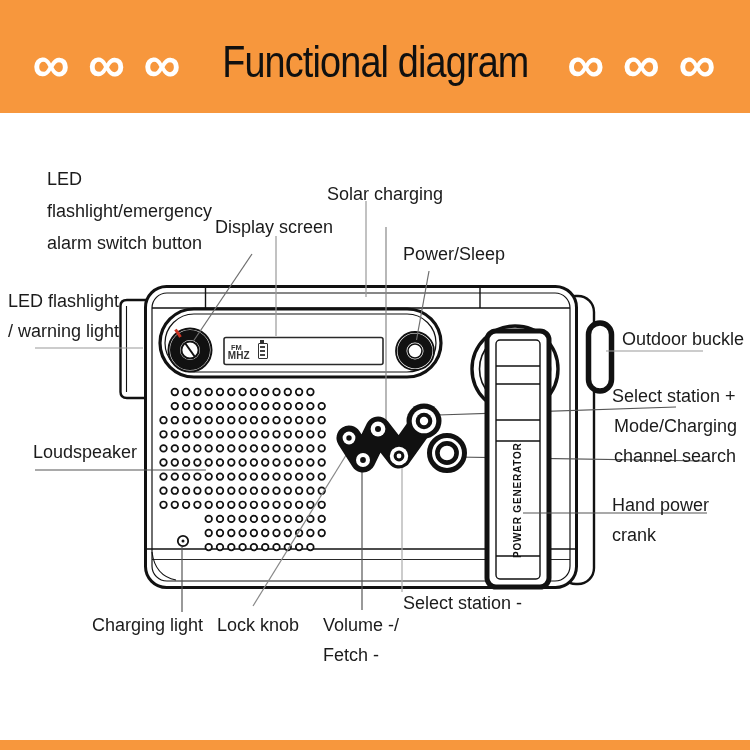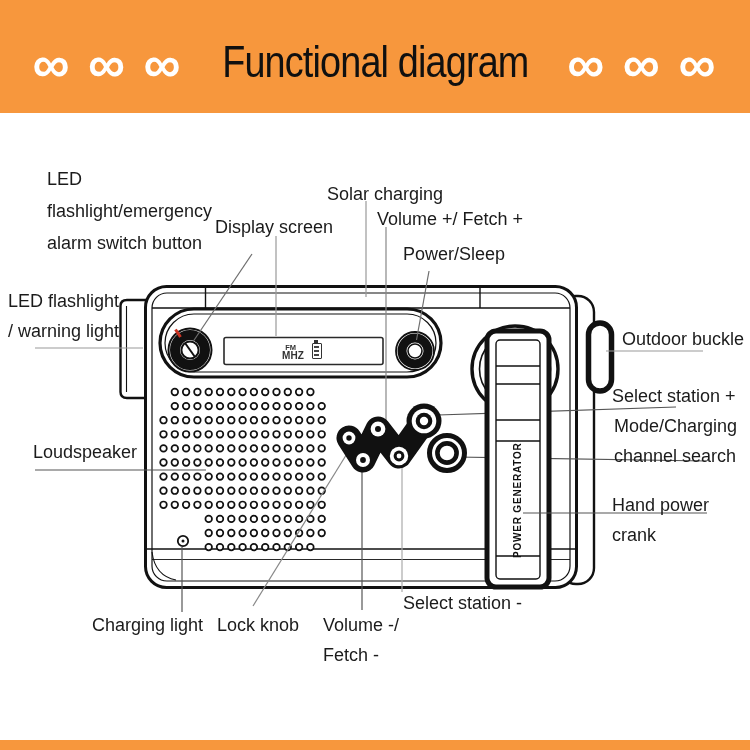--- a/index.html
+++ b/index.html
@@ -7,21 +7,21 @@
           font-family:"Liberation Sans","DejaVu Sans",sans-serif;}
   .header{position:absolute;top:0;left:0;width:750px;height:113px;
           background:var(--orange,#F7973D);display:flex;align-items:center;justify-content:center;gap:10px;}
   .inf{color:#fff;font-weight:bold;font-size:52px;line-height:1;letter-spacing:2px;transform:translateY(7px);}
   .title{color:#101010;font-size:45px;line-height:1;white-space:nowrap;letter-spacing:-1px;
          transform:scaleX(0.84) translateY(5px);}
   .footer-strip{position:absolute;left:0;bottom:0;width:750px;height:10px;background:var(--orange,#F7973D);}
   .label{position:absolute;font-size:18px;color:#1b1b1b;white-space:nowrap;line-height:1.2;}
   svg.diagram{position:absolute;left:0;top:0;}
   .display{position:absolute;left:224px;top:337px;width:159px;height:28px;display:flex;
-           align-items:center;padding:0 1px;box-sizing:border-box;justify-content:center;}
+           align-items:center;padding:0 7px;box-sizing:border-box;}
   .disp-band{font-size:7.5px;font-weight:bold;color:#333;margin-top:-8px;}
   .disp-freq{flex:1;text-align:center;font-size:23px;color:#1d1d1d;letter-spacing:0.5px;}
   .disp-unit{font-size:10px;font-weight:bold;color:#333;margin-top:9px;margin-left:-14px;margin-right:8px;}
   .battery{width:10px;height:16px;border:1.5px solid #333;border-radius:1px;position:relative;box-sizing:border-box;}
   .battery:before{content:"";position:absolute;top:-4px;left:1.5px;width:4px;height:2.5px;background:#333;}
   .battery i{display:block;margin:1.5px 1.5px 0;height:2.6px;background:#444;}
 </style>
 </head>
 <body>
 
@@ -320,21 +320,20 @@
         <i></i>
         <i></i>
       </span>
   </div>
 
   <div class="label" style="left:47px;top:169px">LED</div>
   <div class="label" style="left:47px;top:201px">flashlight/emergency</div>
   <div class="label" style="left:47px;top:233px">alarm switch button</div>
   <div class="label" style="left:215px;top:217px">Display screen</div>
   <div class="label" style="left:327px;top:184px">Solar charging</div>
-  <div class="label" style="left:377px;top:209px">Volume +/ Fetch +</div>
   <div class="label" style="left:403px;top:244px">Power/Sleep</div>
   <div class="label" style="left:8px;top:291px">LED flashlight</div>
   <div class="label" style="left:8px;top:321px">/ warning light</div>
   <div class="label" style="left:33px;top:442px">Loudspeaker</div>
   <div class="label" style="left:622px;top:329px">Outdoor buckle</div>
   <div class="label" style="left:612px;top:386px">Select station +</div>
   <div class="label" style="left:614px;top:416px">Mode/Charging</div>
   <div class="label" style="left:614px;top:446px">channel search</div>
   <div class="label" style="left:612px;top:495px">Hand power</div>
   <div class="label" style="left:612px;top:525px">crank</div>

